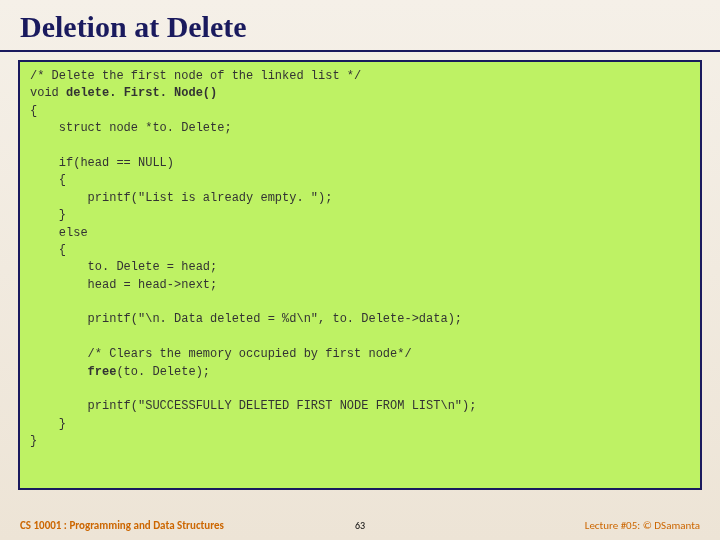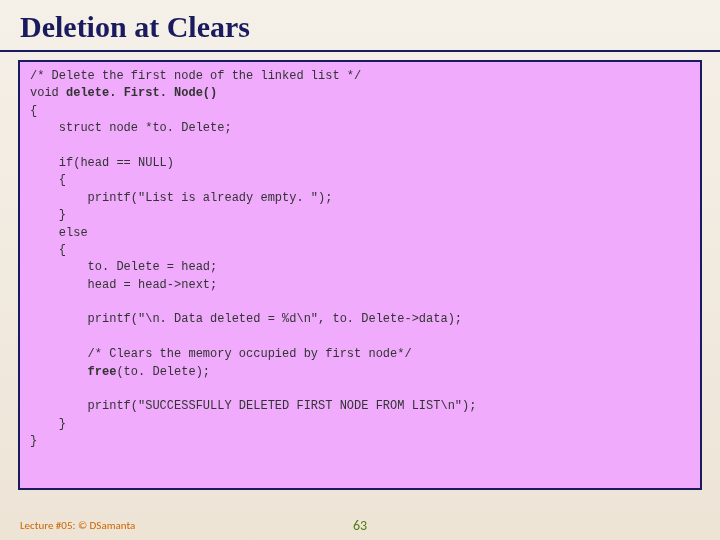--- a/index.html
+++ b/index.html
@@ -15,21 +15,21 @@
     font-size: 30px;
     font-weight: bold;
     color: #1a1a5e;
     padding: 10px 20px 6px 20px;
     border-bottom: 2px solid #1a1a5e;
     margin-bottom: 8px;
   }
   .codebox {
     margin: 0 18px;
     border: 2px solid #1a1a5e;
-    background: #f0abfc;
+    background: #bef264;
     padding: 6px 10px;
     height: 430px;
   }
   pre {
     font-family: 'Courier New', Courier, monospace;
     font-size: 12px;
     line-height: 1.45;
     color: #333;
     white-space: pre;
   }
@@ -47,33 +47,33 @@
     font-size: 11px;
   }
   .footer-left {
     color: #cc6600;
     font-weight: bold;
   }
   .footer-center {
     position: absolute;
     left: 50%;
     transform: translateX(-50%);
-    color: #4d7c0f;
-    font-size: 14px;
+    color: #000000;
+    font-size: 10px;
     text-align: right;
   }
   .footer-right {
     color: #cc6600;
     font-weight: normal;
   }
 </style>
 </head>
 <body>
 
-<div class="title">Deletion at Clears</div>
+<div class="title">Deletion at Delete</div>
 
 <div class="codebox">
 <pre><span>/* Delete the first node of the linked list */</span>
 <span>void </span><span class="b">delete. First. Node()</span>
 <span>{</span>
 <span>    struct node *to. Delete;</span>
 <span></span>
 <span>    if(head == NULL)</span>
 <span>    {</span>
 <span>        printf("List is already empty. ");</span>
@@ -87,15 +87,16 @@
 <span></span>
 <span>        /* Clears the memory occupied by first node*/</span>
 <span>        </span><span class="b">free</span><span>(to. Delete);</span>
 <span></span>
 <span>        printf("SUCCESSFULLY DELETED FIRST NODE FROM LIST\n");</span>
 <span>    }</span>
 <span>}</span></pre>
 </div>
 
 <div class="footer">
+  <div class="footer-left">CS 10001 : Programming and Data Structures</div>
   <div class="footer-center">63</div>
   <div class="footer-right">Lecture #05: © DSamanta</div>
 </div>
 
 </body></html>

